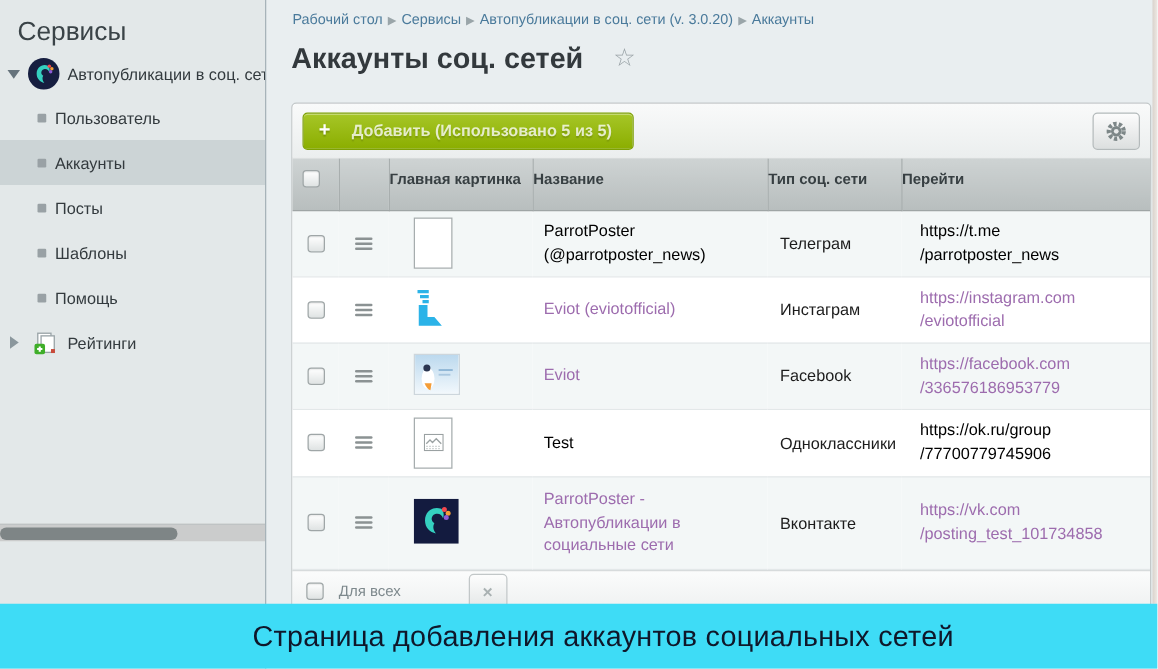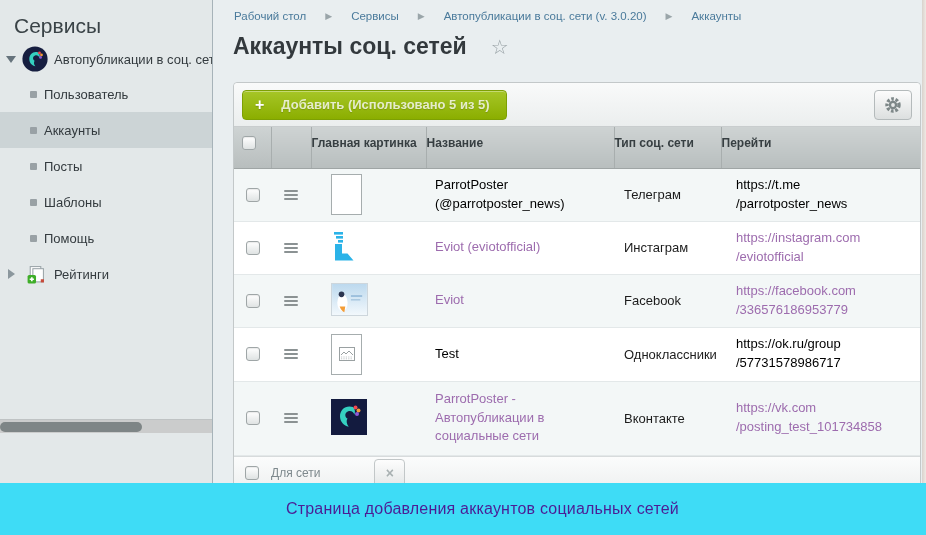--- a/index.html
+++ b/index.html
@@ -21,21 +21,21 @@
   .tree-icon { width:26px; height:26px; margin-right:6px; flex:0 0 26px; display:flex; align-items:center; justify-content:center; }
   .tree-label { font-size:13px; color:#333a3e; }
   .sub .tw { margin-left:22px; }
   .hscroll-track { position:absolute; top:419px; left:0; width:213px; height:14px; background:#cbcccc; border-top:1px solid #bfc3c4; }
   .hscroll-thumb { position:absolute; top:2px; left:0; width:142px; height:10px; background:#7e8586; border-radius:6px; }
 
   
   .content { position:absolute; left:214px; top:0; width:712px; height:535px; }
   .right-edge { position:absolute; right:0; top:0; width:4px; height:483px; background:linear-gradient(to right,#d9d2cc,#efe9e4); z-index:1; }
 
-  .breadcrumb { position:absolute; top:10px; left:20px; font-size:11.5px; display:flex; align-items:center; gap:19px;justify-content:center; }
+  .breadcrumb { position:absolute; top:10px; left:20px; font-size:11.5px; display:flex; align-items:center; gap:4px;justify-content:center; }
   .crumb { color:#4a7a9b; cursor:pointer; }
   .crumb-sep { color:#9aa5a9; font-size:9px; }
   .page-title-row { position:absolute; top:33px; left:19px; display:flex; align-items:center; gap:24px; }
   .page-title { font-size:23px; font-weight:bold; color:#33393d; }
   .fav-star { color:#9aa3a7; font-size:20px; cursor:pointer; }
 
   
   .grid-panel { position:absolute; left:19px; top:82px; width:688px; border:1px solid #c3c8c9; border-radius:4px 4px 0 0; background:#fff; }
   .toolbar { height:44px; background:linear-gradient(#f9fafa,#ebeeee); border-bottom:1px solid #c9cdce;
              border-radius:4px 4px 0 0; display:flex; align-items:center; padding:0 8px; justify-content:space-between; }
@@ -74,21 +74,21 @@
   .grid-footer { height:34px; background:linear-gradient(#fbfcfc,#eef0f0); border-top:1px solid #d7dbdc;
                  display:flex; align-items:center; padding-left:11px; gap:12px; }
   .footer-label { font-size:12px; color:#7e898d; }
   .btn-x { width:31px; height:28px; margin-left:42px; border:1px solid #c2c7c8; border-radius:4px;
            background:linear-gradient(#fdfdfd,#e4e7e7); color:#a9b1b2; font-weight:bold; font-size:14px;
            display:flex; align-items:center; justify-content:center; cursor:pointer; }
 
   
   .caption-bar { position:absolute; left:0; bottom:0; width:926px; height:52px; background:#3edcf6; z-index:5;
                  display:flex; align-items:center; justify-content:center; }
-  .caption-text { font-size:16px; color:#4c1d95; letter-spacing:.2px;margin-left:39px; }
+  .caption-text { font-size:23px; color:#0f172a; letter-spacing:.2px;margin-left:39px; }
 </style>
 </head>
 <body>
 
 <div class="sidebar">
   <div class="sidebar-title">Сервисы</div>
   <div class="tree">
 
     <div class="tree-row root" style="height:34px;">
       <span class="tw">
@@ -308,21 +308,21 @@
               <svg width="16" height="14" viewBox="0 0 16 14">
                 <rect x="0.5" y="0.5" width="15" height="13" fill="#fff" stroke="#9aa1a2"></rect>
                 <path d="M2 8 l3-3 2 2 3-3 4 4" stroke="#9aa1a2" fill="none"></path>
                 <path d="M2 10 h12 M2 11.8 h12" stroke="#c3c8c9" stroke-dasharray="1.2 1.2"></path>
               </svg>
             </div>
           </td>
           <td class="pad-name"><a class="cell-link lnk-blue">Test</a></td>
           <td class="pad-type"><span class="type-txt">Одноклассники</span></td>
           <td class="pad-url"><a class="cell-link lnk-blue">https://ok.ru/group
-/57731578986717</a></td>
+/77700779745906</a></td>
         </tr>
         <tr class="r-odd" style="height:74px;">
           <td>
               <div class="cb"></div>
             </td>
           <td>
               <div class="burger">
                 <i></i>
                 <i></i>
                 <i></i>
@@ -342,21 +342,21 @@
 социальные сети</a></td>
           <td class="pad-type"><span class="type-txt">Вконтакте</span></td>
           <td class="pad-url"><a class="cell-link lnk-purple">https://vk.com
 /posting_test_101734858</a></td>
         </tr>
       </tbody>
     </table>
 
     <div class="grid-footer">
       <div class="cb" style="margin:0;"></div>
-      <span class="footer-label">Для сети</span>
+      <span class="footer-label">Для всех</span>
       <div class="btn-x">
         <span>×</span>
       </div>
     </div>
   </div>
 </div>
 
 <div class="caption-bar">
   <span class="caption-text">Страница добавления аккаунтов социальных сетей</span>
 </div>

